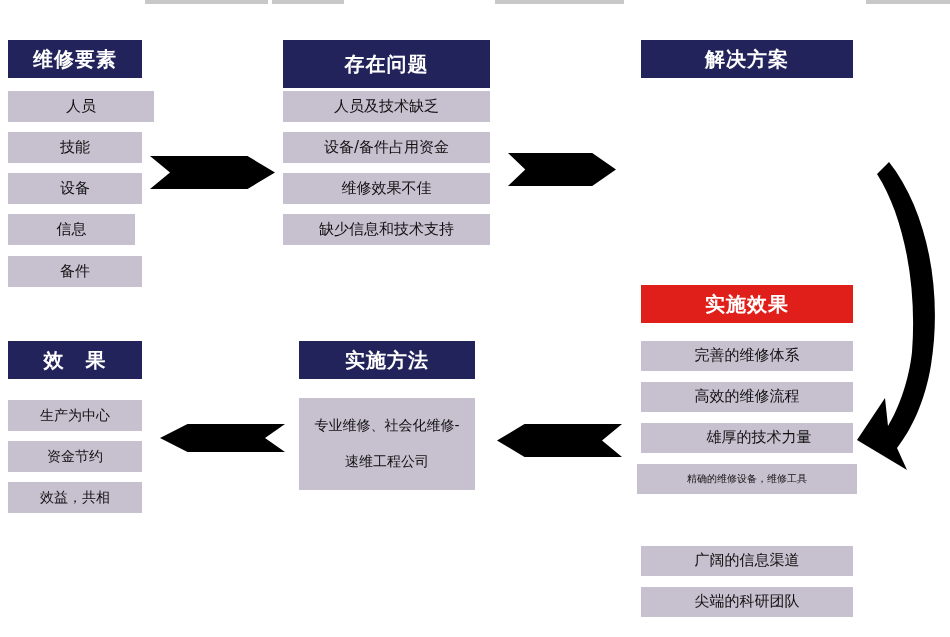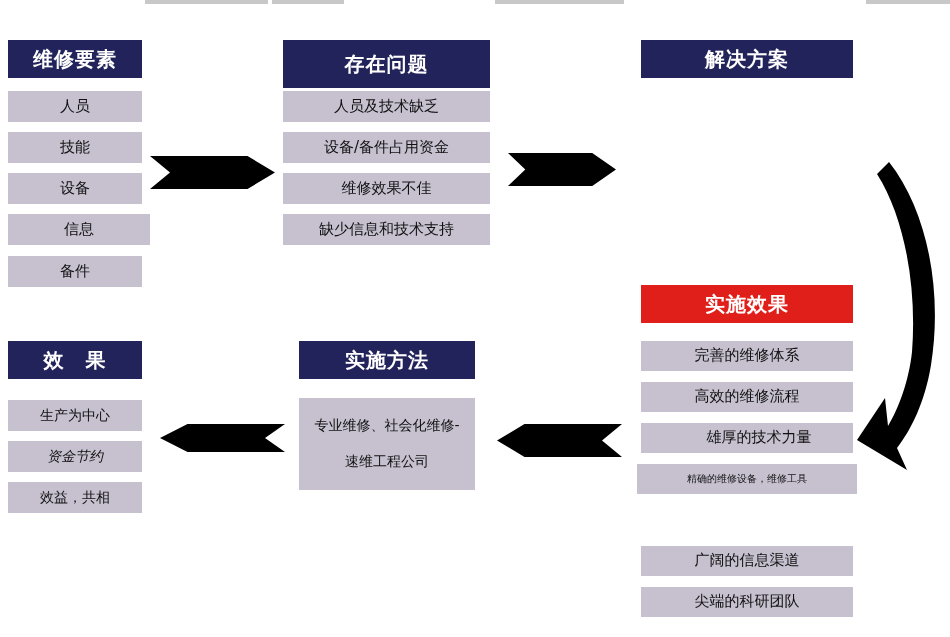--- a/index.html
+++ b/index.html
@@ -71,24 +71,24 @@
 
 <div id="canvas">
 
   <div class="top-frag" style="left:145px;width:123px;"></div>
   <div class="top-frag" style="left:272px;width:72px;"></div>
   <div class="top-frag" style="left:495px;width:129px;"></div>
   <div class="top-frag" style="left:866px;width:84px;"></div>
 
   <div class="abs hdr navy" style="left:8px;top:40px;width:134px;height:38px;">维修要素</div>
 
-  <div class="abs chip" style="left:8px;top:91px;width:134px;height:31px;">人员</div>
+  <div class="abs chip" style="left:8px;top:91px;width:146px;height:31px;">人员</div>
   <div class="abs chip" style="left:8px;top:132px;width:134px;height:31px;">技能</div>
   <div class="abs chip" style="left:8px;top:173px;width:134px;height:31px;">设备</div>
-  <div class="abs chip" style="left:8px;top:214px;width:142px;height:31px;">信息</div>
+  <div class="abs chip" style="left:8px;top:214px;width:127px;height:31px;">信息</div>
   <div class="abs chip" style="left:8px;top:256px;width:134px;height:31px;">备件</div>
 
   <div class="chev right" style="left:150px;top:156px;width:125px;height:33px;"></div>
 
   <div class="abs hdr navy" style="left:283px;top:40px;width:207px;height:48px;">存在问题</div>
 
   <div class="abs chip" style="left:283px;top:91px;width:207px;height:31px;">人员及技术缺乏</div>
   <div class="abs chip" style="left:283px;top:173px;width:207px;height:31px;">维修效果不佳</div>
   <div class="abs chip" style="left:283px;top:132px;width:207px;height:31px;">设备/备件占用资金</div>
   <div class="abs chip" style="left:283px;top:214px;width:207px;height:31px;">缺少信息和技术支持</div>
@@ -127,16 +127,16 @@
   <div class="abs block" style="left:299px;top:398px;width:176px;height:92px;font-size:14px;">
     <div class="ovf" style="margin-bottom:14px;">专业维修、社会化维修-</div>
     <div>速维工程公司</div>
   </div>
 
   <div class="chev left" style="left:160px;top:424px;width:125px;height:28px;"></div>
 
   <div class="abs hdr navy" style="left:8px;top:341px;width:134px;height:38px;">效　果</div>
 
   <div class="abs chip small" style="left:8px;top:400px;width:134px;height:31px;text-align:center;">生产为中心</div>
-  <div class="abs chip small" style="left:8px;top:441px;width:134px;height:31px;font-style:italic;">资金节约</div>
+  <div class="abs chip small" style="left:8px;top:441px;width:134px;height:31px;">资金节约</div>
   <div class="abs chip small" style="left:8px;top:482px;width:134px;height:31px;">效益，共相</div>
 
 </div>
 
 </body></html>

